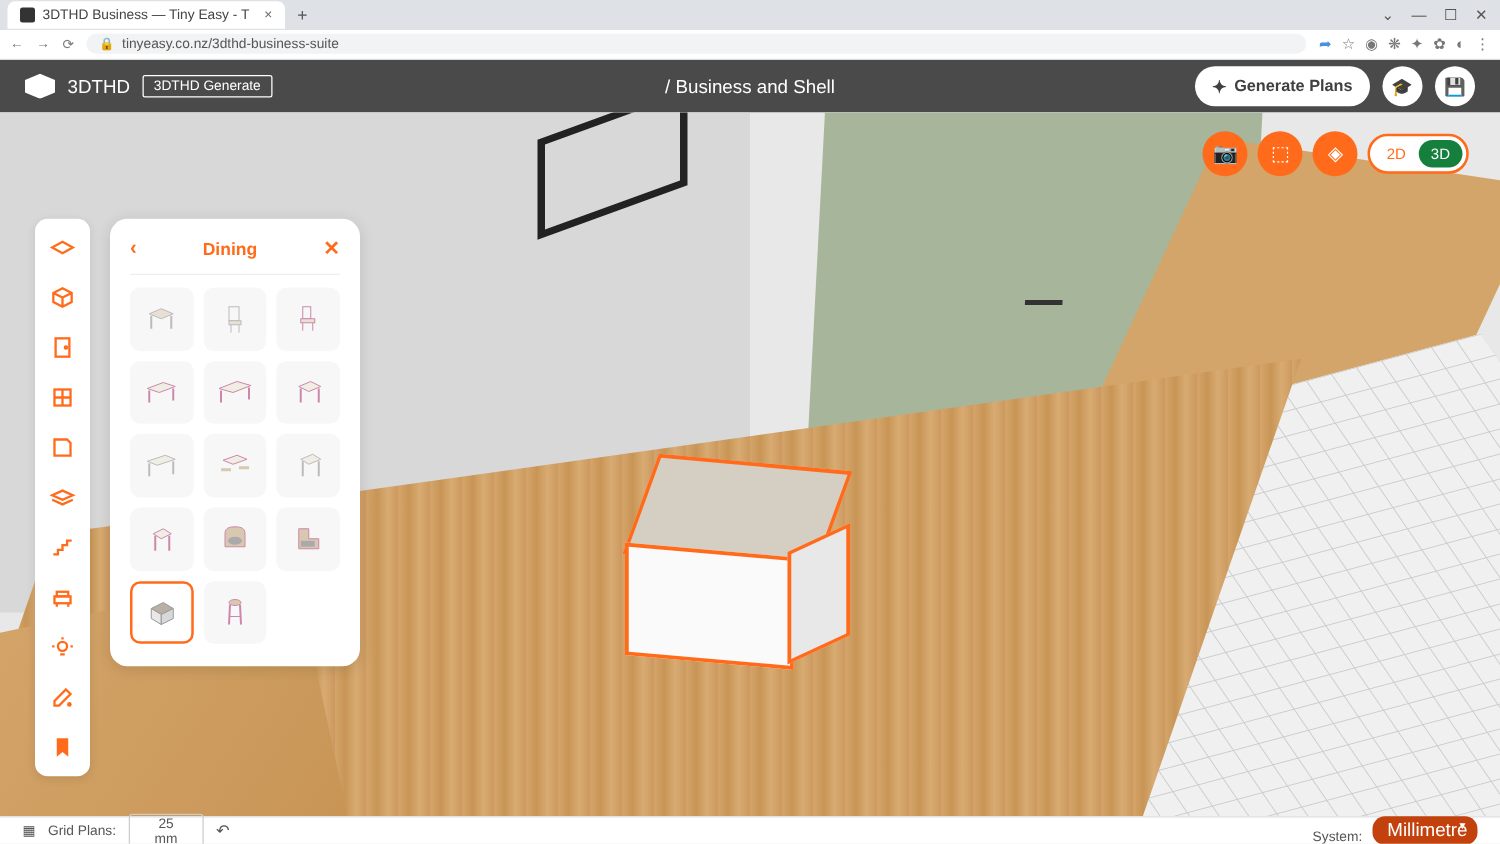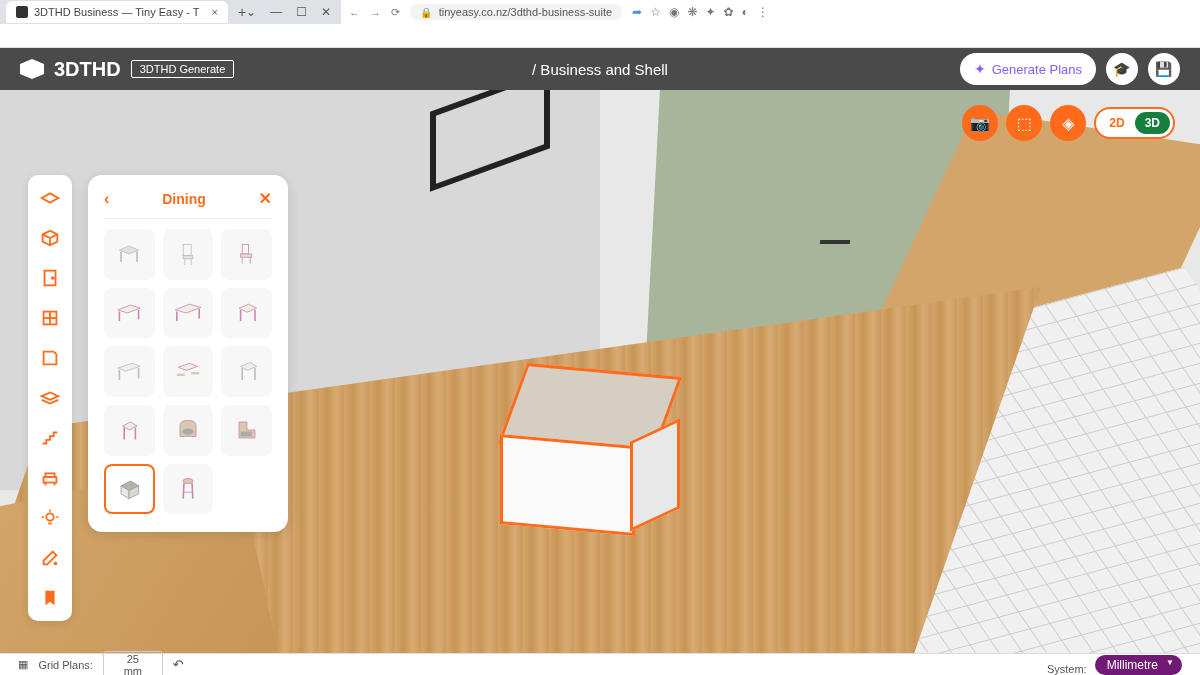--- a/index.html
+++ b/index.html
@@ -1,41 +1,41 @@
 <!DOCTYPE html>
 <html><head>
 <meta charset="utf-8">
 <style>
 *{box-sizing:border-box;margin:0;padding:0;font-family:Arial,Helvetica,sans-serif}
 body{width:1200px;height:675px;overflow:hidden;background:#f5f5f5;position:relative}
 
 
-.browser-chrome{height:48px;background:#fff;border-bottom:1px solid #ddd;display:flex;flex-direction:row}
+.browser-chrome{height:48px;background:#fff;border-bottom:1px solid #ddd;display:flex;flex-direction:column}
 .tab-bar{height:24px;display:flex;align-items:center;background:#dee1e6;padding-left:6px;font-size:11px;color:#444}
 .tab{background:#fff;height:22px;display:flex;align-items:center;padding:0 10px;border-radius:6px 6px 0 0;gap:6px}
 .tab .favicon{width:12px;height:12px;background:#333;border-radius:2px}
 .tab-close{margin-left:6px;color:#666}
 .tab-add{margin-left:10px;color:#555;font-size:14px}
 .win-ctrl{margin-left:auto;display:flex;gap:14px;padding-right:10px;color:#555;font-size:12px}
 .url-bar{height:24px;display:flex;align-items:center;padding:0 8px;gap:10px;font-size:11px;color:#555}
 .nav-arrows{display:flex;gap:10px;color:#777}
 .url-field{flex:1;background:#f1f3f4;border-radius:12px;padding:2px 10px;display:flex;align-items:center;gap:6px;color:#555}
 .lock{font-size:10px}
 .ext-icons{display:flex;gap:8px;color:#777;font-size:12px}
 .ext-icons span:first-child{color:#4a90e2}
 
 
 .app-header{height:42px;background:#4a4a4a;display:flex;align-items:center;padding:0 20px;color:#fff}
 .logo-group{display:flex;align-items:center;gap:10px}
 .logo-cube{width:24px;height:20px;background:#fff;clip-path:polygon(50% 0,100% 25%,100% 75%,50% 100%,0 75%,0 25%)}
-.logo-text{font-weight:bold;font-size:20px}
+.logo-text{font-weight:normal;font-size:15px}
 .badge{border:1px solid #fff;padding:2px 8px;font-size:11px;border-radius:2px}
 .project-title{position:absolute;left:50%;transform:translateX(-50%);font-size:15px}
 .header-actions{margin-left:auto;display:flex;gap:10px;align-items:center}
-.gen-btn{background:#fff;color:#8b5cf6;border:none;padding:8px 14px;border-radius:18px;font-weight:normal;font-size:13px;display:flex;align-items:flex-end;gap:6px;cursor:pointer}
+.gen-btn{background:#fff;color:#404040;border:none;padding:8px 14px;border-radius:18px;font-weight:bold;font-size:13px;display:flex;align-items:flex-start;gap:6px;cursor:pointer}
 .gen-btn::before{content:"✦";font-size:14px}
 .round-btn{width:32px;height:32px;background:#fff;border-radius:50%;display:flex;align-items:center;justify-content:center;color:#ff6b1a;font-size:14px;cursor:pointer}
 
 
 .viewport{position:absolute;top:90px;left:0;right:0;bottom:22px;background:#e8e8e8;overflow:hidden}
 .floor{position:absolute;left:-50px;top:280px;width:1000px;height:500px;background:repeating-linear-gradient(70deg,#d4a56a 0px,#c89556 8px,#d8ab72 16px,#cc9960 24px);transform:skewY(-8deg) skewX(-20deg)}
 .grid-floor{position:absolute;right:-100px;bottom:-50px;width:500px;height:400px;background:#f0f0f0;background-image:linear-gradient(#ccc 1px,transparent 1px),linear-gradient(90deg,#ccc 1px,transparent 1px);background-size:20px 20px;transform:skewY(-15deg) skewX(30deg)}
 .wall-left{position:absolute;left:0;top:0;width:600px;height:400px;background:#d8d8d8}
 .cabinet{position:absolute;right:200px;top:0;width:350px;height:380px;background:#a7b59a;transform:skewX(-3deg)}
 .cabinet::after{content:"";position:absolute;top:150px;left:48%;width:30px;height:4px;background:#333}
@@ -44,21 +44,21 @@
 .selected-obj{position:absolute;left:500px;top:280px;width:180px;height:165px}
 .sel-top{position:absolute;left:10px;top:0;width:160px;height:80px;background:#d4cfc2;border:3px solid #ff6b1a;transform:skewX(-20deg) skewY(5deg)}
 .sel-front{position:absolute;left:0;top:70px;width:135px;height:90px;background:#fafafa;border:3px solid #ff6b1a;transform:skewY(5deg)}
 .sel-side{position:absolute;left:130px;top:60px;width:50px;height:90px;background:#e8e8e8;border:3px solid #ff6b1a;transform:skewY(-25deg)}
 .wood-obj{position:absolute;left:-20px;bottom:-30px;width:280px;height:200px;background:linear-gradient(135deg,#d4a56a,#c89556);transform:rotate(-12deg)}
 
 
 .view-controls{position:absolute;top:105px;right:25px;display:flex;gap:8px;align-items:center}
 .vc-circle{width:36px;height:36px;background:#ff6b1a;border-radius:50%;display:flex;align-items:center;justify-content:center;color:#fff;cursor:pointer;font-size:16px}
 .dim-toggle{background:#fff;border-radius:18px;padding:3px;display:flex;border:2px solid #ff6b1a}
-.dim-opt{padding:4px 10px;font-size:12px;font-weight:bold;color:#ff6b1a;cursor:pointer;border-radius:14px}
+.dim-opt{padding:4px 10px;font-size:12px;font-weight:normal;color:#ff6b1a;cursor:pointer;border-radius:14px}
 .dim-opt.active{background:#15803d;color:#fff}
 
 
 .left-toolbar{position:absolute;left:28px;top:175px;width:44px;background:#fff;border-radius:10px;padding:10px 0;display:flex;flex-direction:column;align-items:center;gap:14px;box-shadow:0 2px 8px rgba(0,0,0,0.1)}
 .tool-icon{width:26px;height:26px;display:flex;align-items:center;justify-content:center;color:#ff6b1a;cursor:pointer;font-size:18px}
 .tool-icon svg{width:22px;height:22px;fill:none;stroke:#ff6b1a;stroke-width:2}
 
 
 .catalog{position:absolute;left:88px;top:175px;width:200px;background:#fff;border-radius:14px;padding:14px 16px 18px;box-shadow:0 2px 12px rgba(0,0,0,0.12)}
 .cat-head{display:flex;align-items:center;justify-content:space-between;color:#ff6b1a;font-weight:bold;font-size:14px;padding-bottom:10px;border-bottom:1px solid #eee;margin-bottom:10px}
@@ -66,21 +66,21 @@
 .cat-grid{display:grid;grid-template-columns:repeat(3,1fr);gap:8px}
 .cat-item{aspect-ratio:1;background:#f7f7f7;border-radius:8px;display:flex;align-items:center;justify-content:center;cursor:pointer;position:relative}
 .cat-item.selected{border:2px solid #ff6b1a;background:#fff}
 .cat-item svg{width:32px;height:32px}
 
 
 .bottom-bar{position:absolute;bottom:0;left:0;right:0;height:22px;background:#fff;border-top:1px solid #ddd;display:flex;align-items:center;padding:0 18px;font-size:11px;color:#555;gap:10px}
 .grid-input{border:1px solid #ccc;border-radius:3px;padding:1px 18px;font-size:11px;text-align:center;width:60px}
 .undo{cursor:pointer;font-size:13px}
 .sys-group{margin-left:auto;display:flex;align-items:flex-end;gap:8px}
-.sys-select{background:#701a75;color:#fff;border:none;padding:3px 24px 3px 12px;border-radius:10px;font-size:12px;position:relative}
+.sys-select{background:#c2410c;color:#fff;border:none;padding:3px 8px 3px 12px;border-radius:10px;font-size:15px;position:relative}
 .sys-select::after{content:"▼";position:absolute;right:8px;font-size:8px}
 </style>
 </head>
 <body>
 
 <div class="browser-chrome">
   <div class="tab-bar">
     <div class="tab">
       <span class="favicon"></span>
       <span>3DTHD Business — Tiny Easy - T</span>

